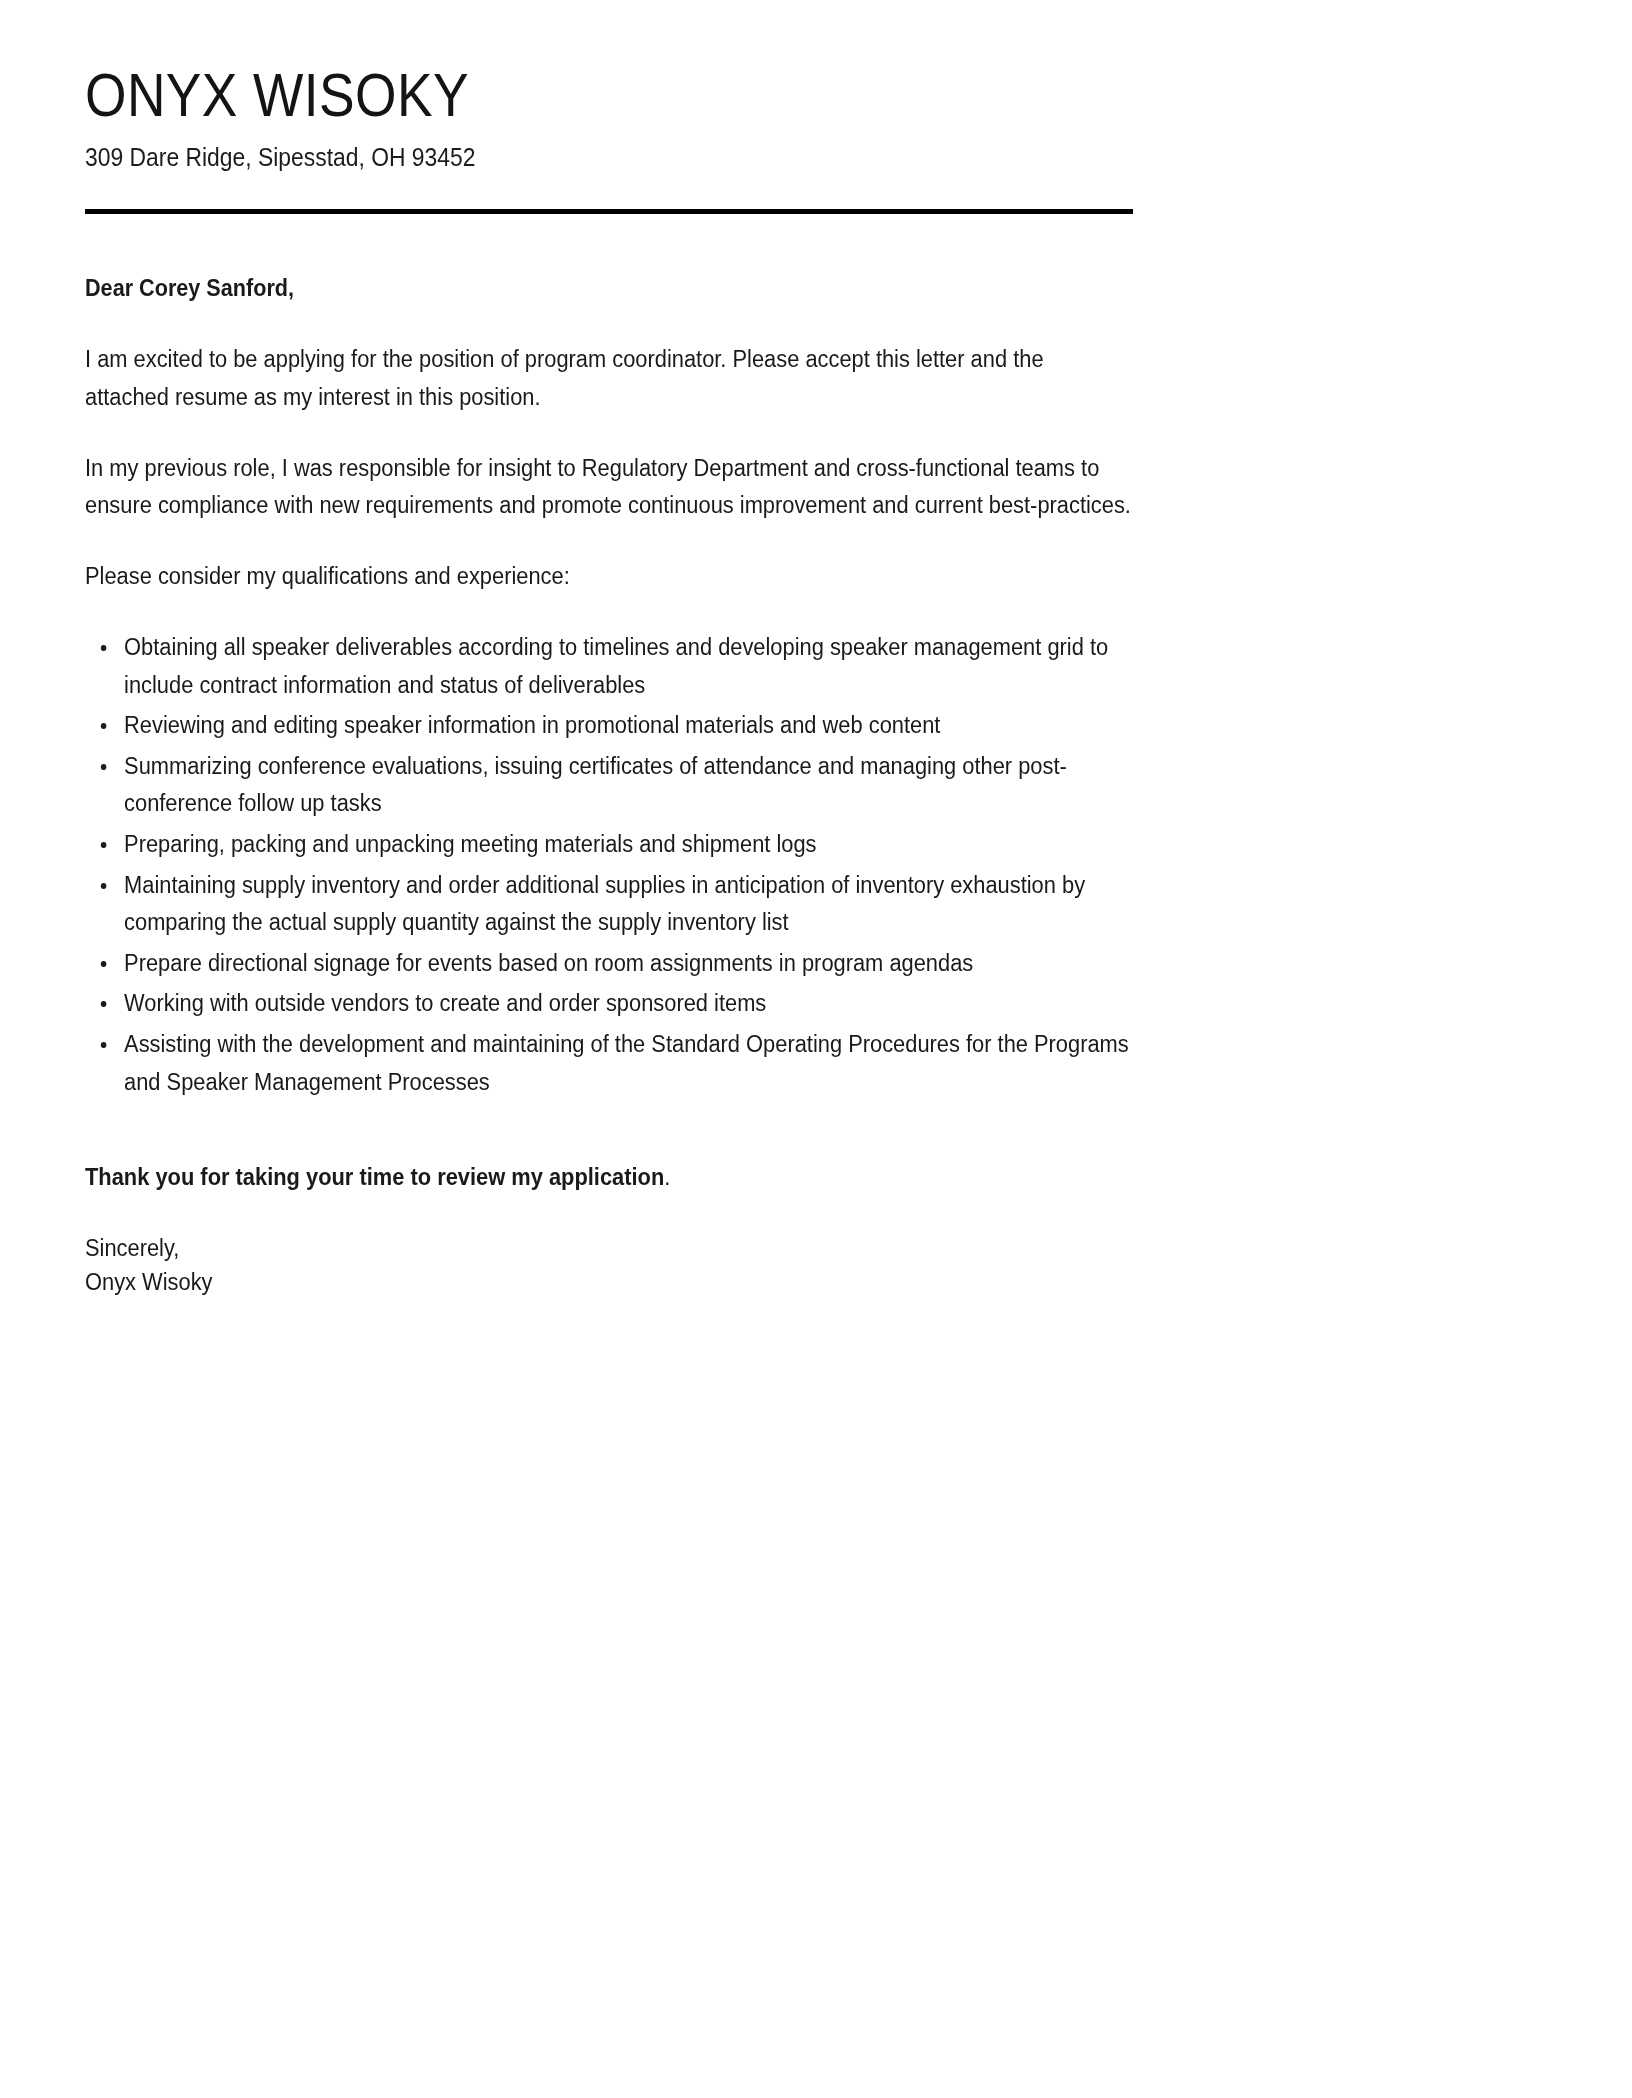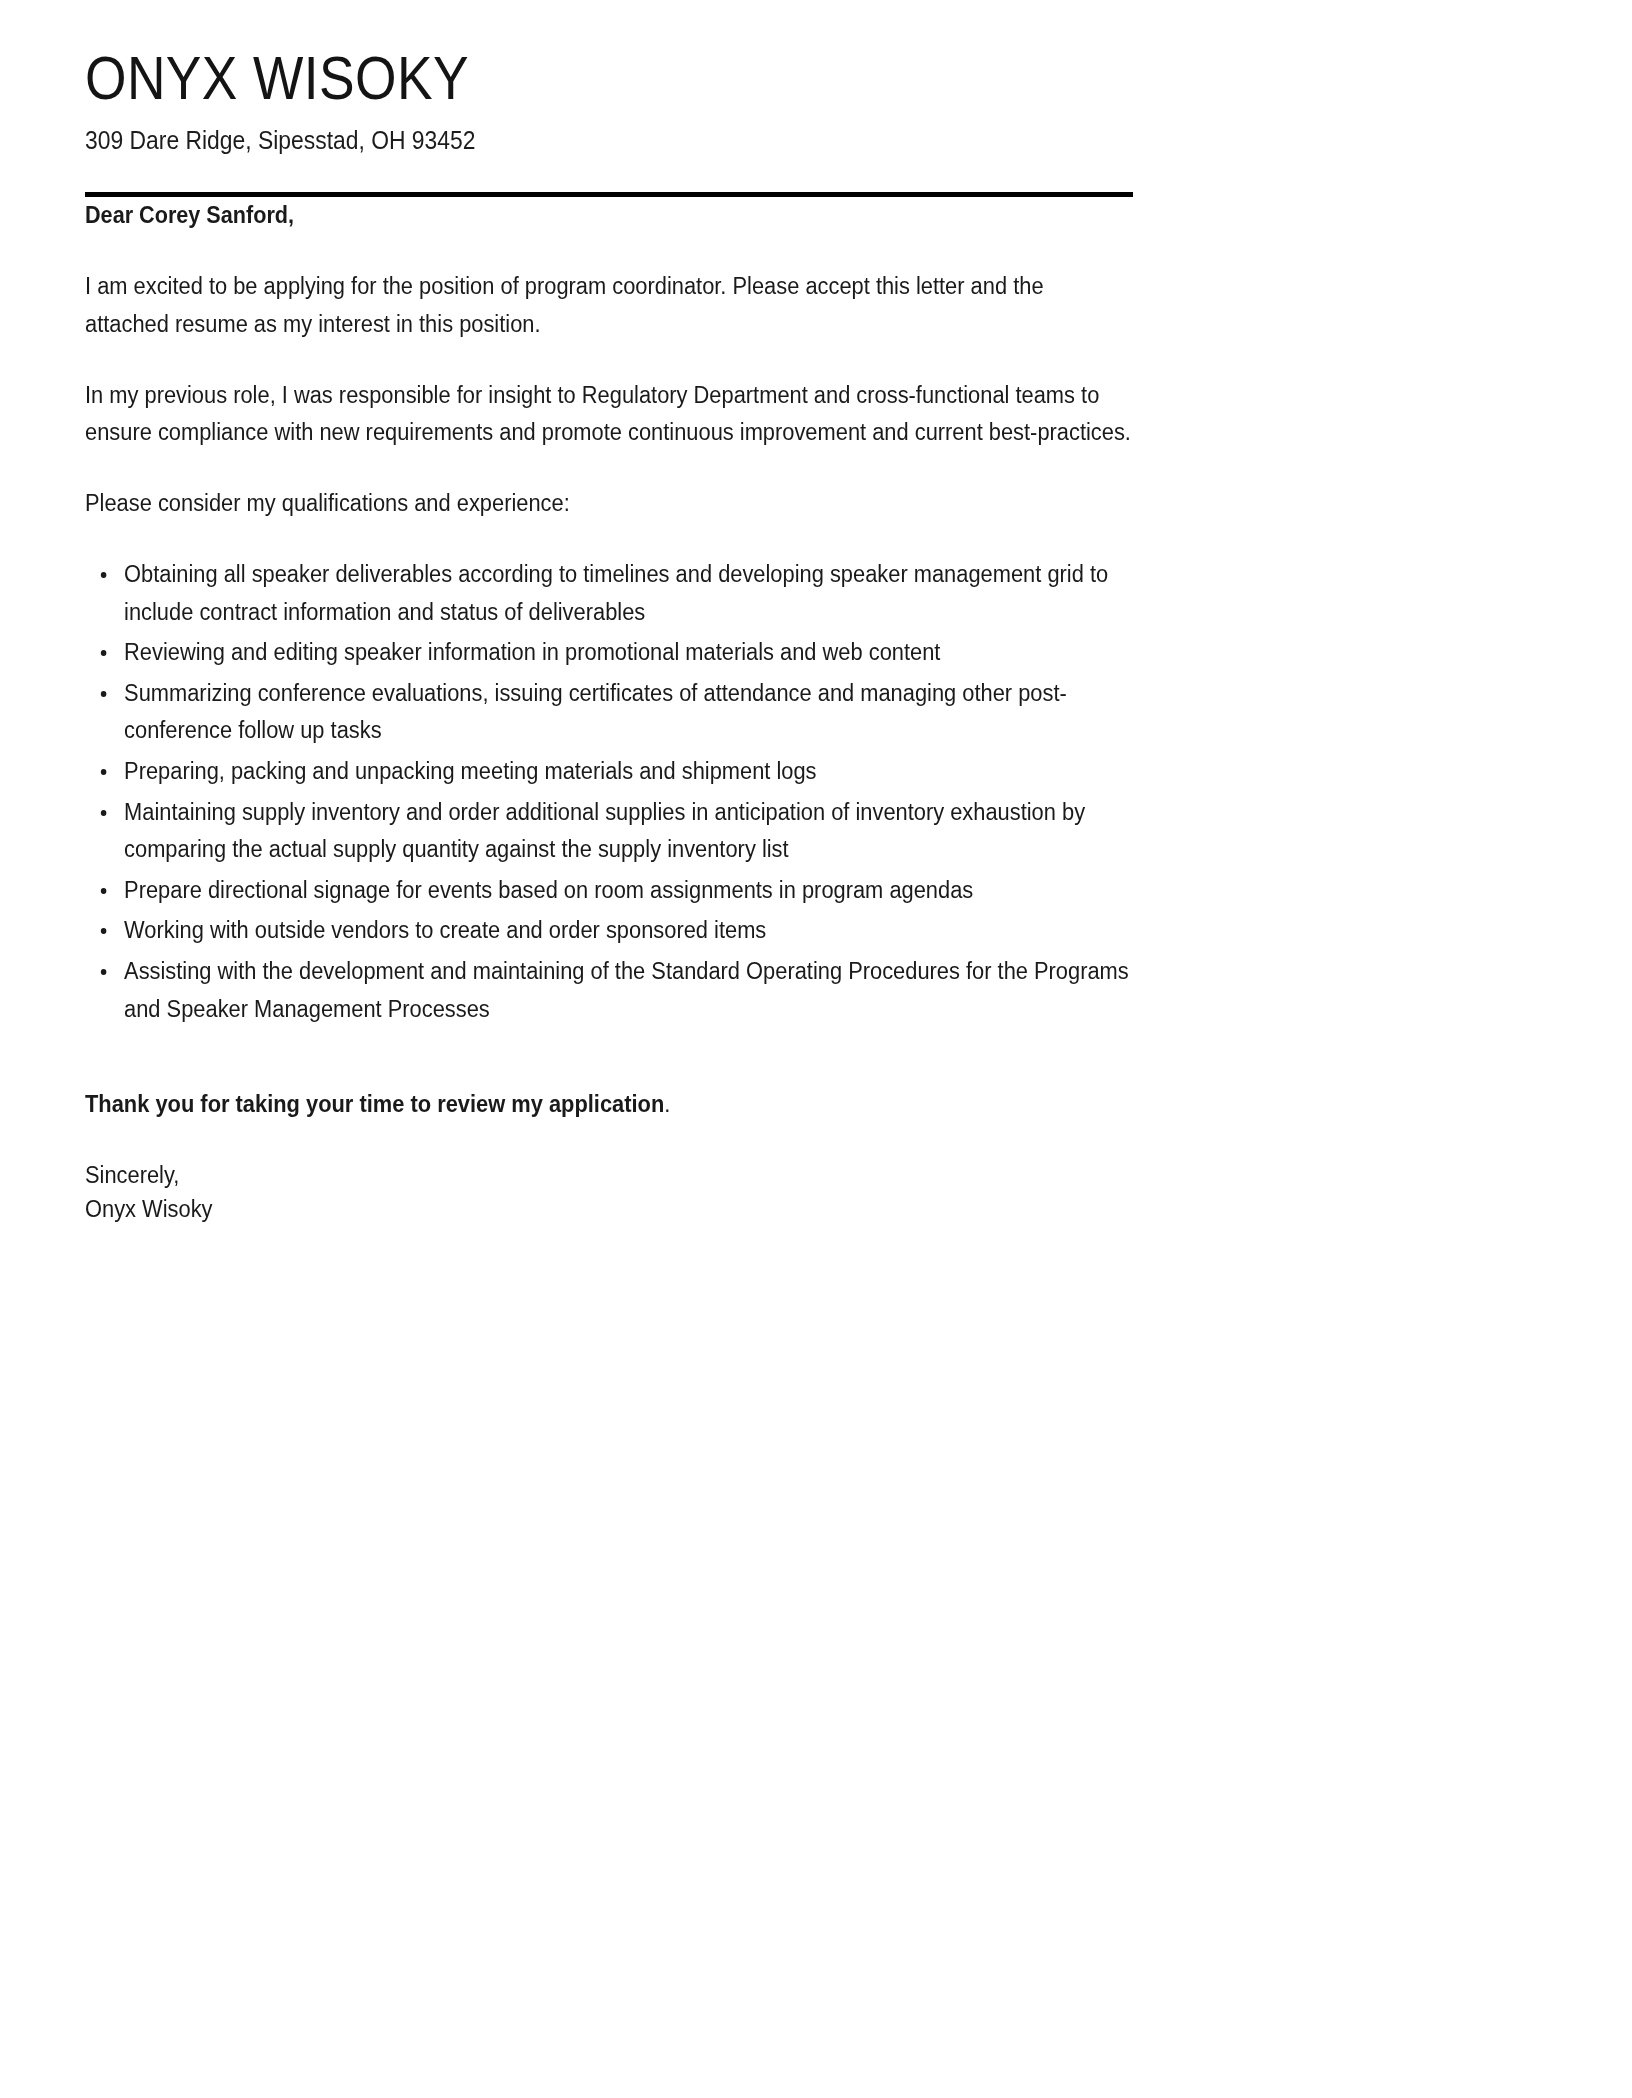--- a/index.html
+++ b/index.html
@@ -20,21 +20,21 @@
     width: 1632px;
     height: 2098px;
     box-sizing: border-box;
     background: #ffffff;
     overflow: hidden;
   }
 
   .letter {
     position: absolute;
     left: 85px;
-    top: 0;
+    top: 17px;
     width: 1048px;
   }
 
   
   .header {
     padding-top: 46px;
   }
 
   .name {
     font-size: 62px;
@@ -61,20 +61,21 @@
 
   .divider {
     margin-top: 34px;
     width: 1048px;
     height: 5px;
     background: #000000;
   }
 
   
   .body {
+    margin-top: 56px;
     font-size: 23.5px;
     line-height: 1.58;
     color: #1a1a1a;
   }
 
   .salutation {
     font-weight: 700;
     font-size: 23.5px;
     margin: 0 0 34px 0;
     transform: scaleX(0.92);

